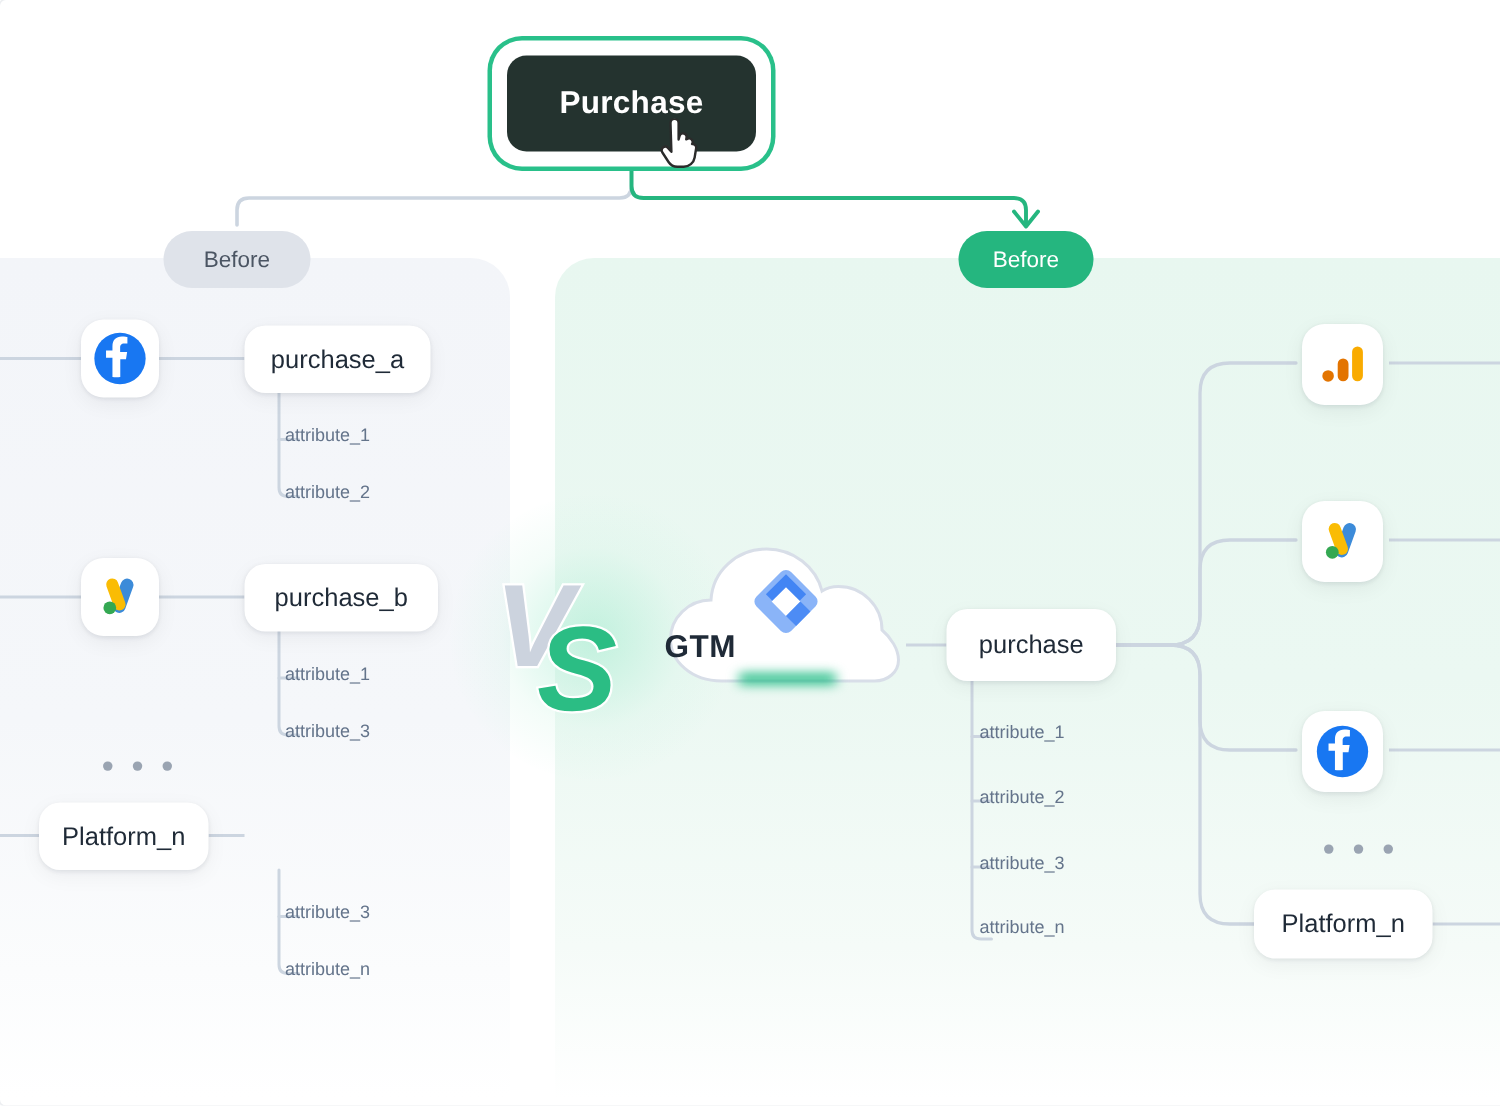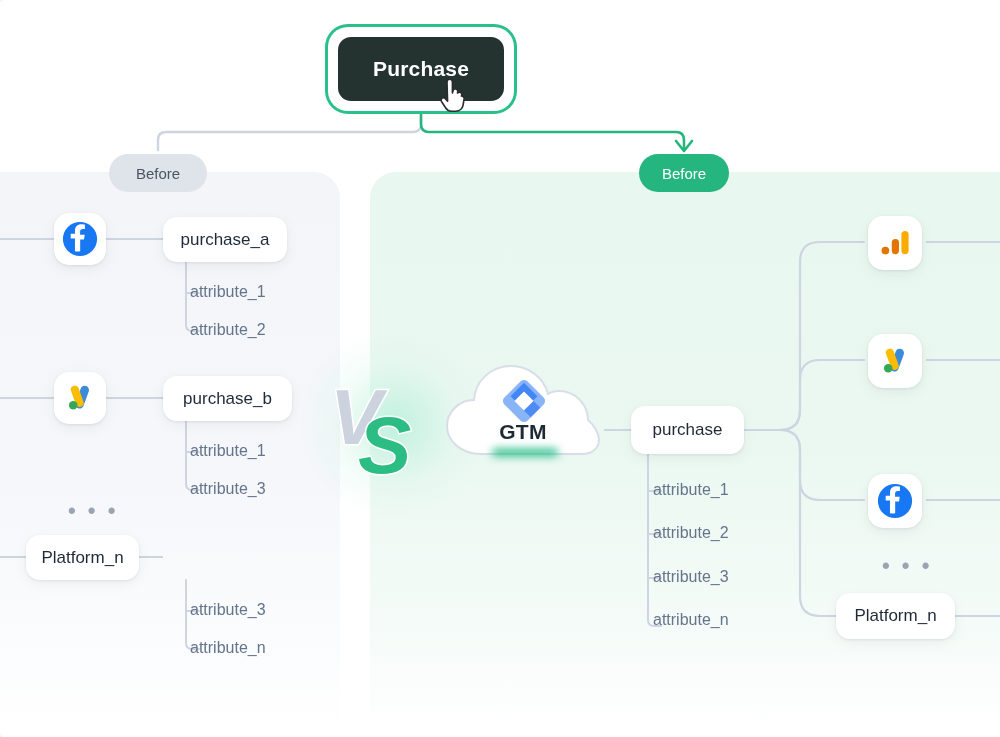--- a/index.html
+++ b/index.html
@@ -117,21 +117,21 @@
     background: #ffffff;
     border-radius: 15px;
     box-shadow: 0 1px 3px rgba(15,23,42,0.08), 0 4px 14px rgba(15,23,42,0.06);
     display: flex;
     align-items: center;
     justify-content: center;
   }
   
   .attr {
     position: absolute;
-    font-size: 16px;
+    font-size: 12px;
     color: #64748b;
     white-space: nowrap;
   }
   .dots {
     position: absolute;
     font-size: 22px;
     letter-spacing: 3px;
     color: #9aa4b2;
     font-weight: bold;
   }
@@ -149,21 +149,21 @@
     left: 443px;
     top: 348px;
     width: 160px;
     height: 112px;
   }
   #gtm-label {
     position: absolute;
     left: 443px;
     top: 420px;
     width: 160px;
-    text-align: center;
+    text-align: left;
     font-size: 21px;
     font-weight: bold;
     color: #1f2a37;
     letter-spacing: .3px;
   }
   #gtm-glow {
     position: absolute;
     left: 492px;
     top: 449px;
     width: 66px;

